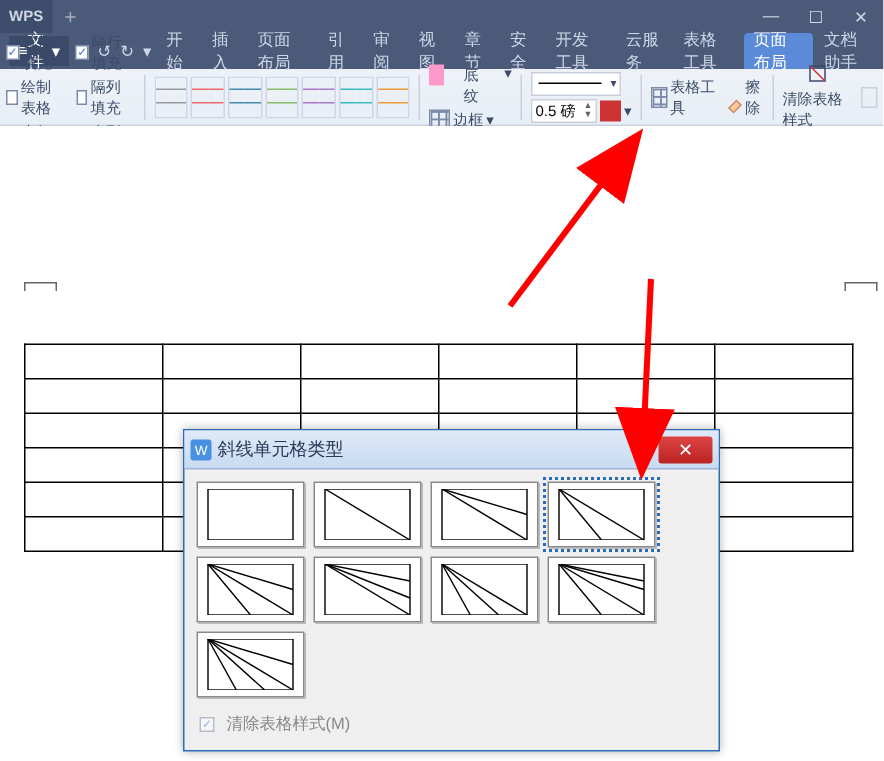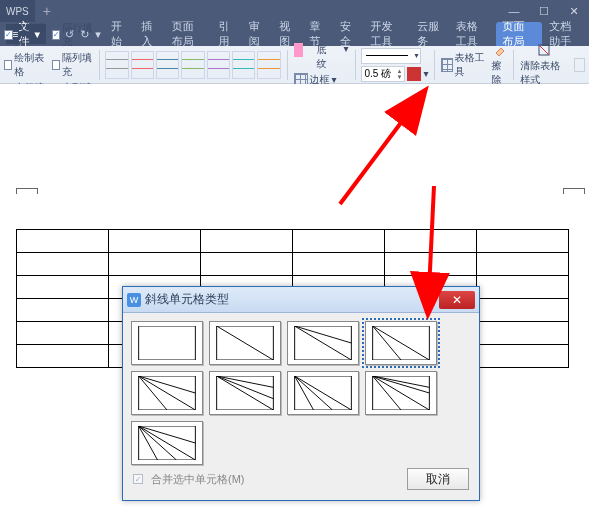--- a/index.html
+++ b/index.html
@@ -1,19 +1,19 @@
 <!DOCTYPE html>
 <html><head>
 <meta charset="utf-8">
 <style>
   * { box-sizing: border-box; margin: 0; padding: 0; }
   body { width: 589px; height: 507px; font-family: "Microsoft YaHei", sans-serif; font-size: 11px; background: #fff; position: relative; overflow: hidden; }
 
   .titlebar { height: 22px; background: #4a5a78; display: flex; align-items: center; color: #d0d8e6; }
-  .wps-logo { background: #3d4d6b; height: 22px; padding: 0 6px; display: flex; align-items: center; font-size: 10px; font-weight: normal; }
+  .wps-logo { background: #3d4d6b; height: 22px; padding: 0 6px; display: flex; align-items: center; font-size: 10px; font-weight: bold; }
   .doc-tab { background: #5a6a88; height: 22px; padding: 0 8px; display: flex; align-items: center; gap: 4px; font-size: 10px; }
   .doc-icon { width: 12px; height: 12px; background: #4a90e2; display: inline-block; border-radius: 2px; }
   .tab-close { margin-left: 4px; color: #aab; }
   .new-tab { padding: 0 8px; color: #aab; font-size: 14px; }
   .win-ctrls { margin-left: auto; display: flex; }
   .win-ctrl { width: 30px; height: 22px; display: flex; align-items: center; justify-content: center; color: #d0d8e6; font-size: 11px; }
 
   .menubar { height: 24px; background: #4a5a78; display: flex; align-items: center; padding-left: 6px; }
   .file-menu { background: #3a4a68; height: 20px; padding: 0 6px; display: flex; align-items: center; color: #fff; font-size: 11px; }
   .mtabs { display: flex; align-items: center; }
@@ -284,21 +284,21 @@
     </div>
   </div>
   <div class="ribbon-sep"></div>
   <div class="ribbon-col">
     <div style="display:flex;gap:2px;align-items:center">
         <span class="ribbon-ico ico-grid"></span>
         <span>表格工具</span>
       </div>
   </div>
   <div class="ribbon-col">
-    <div style="display:flex;flex-direction:column;align-items:flex-end">
+    <div style="display:flex;flex-direction:row;align-items:flex-end">
         <span class="ico-erase"><svg viewBox="0 0 14 14">
             <path d="M3 10 L8 5 L11 8 L6 13 Z" fill="#fc9" stroke="#c86"></path>
           </svg></span>
         <span>擦除</span>
       </div>
   </div>
   <div class="ribbon-sep"></div>
   <div class="ribbon-col">
     <div style="display:flex;flex-direction:column;align-items:center">
         <span class="ico-clear"><svg viewBox="0 0 14 14">
@@ -445,25 +445,22 @@
             <line x1="0" y1="0" x2="60" y2="36" stroke="#000"></line>
             <line x1="0" y1="0" x2="20" y2="36" stroke="#000"></line>
             <line x1="0" y1="0" x2="40" y2="36" stroke="#000"></line>
             <line x1="0" y1="0" x2="60" y2="18" stroke="#000"></line>
           </svg>
         </div>
     </div>
   </div>
   <div class="dlg-footer">
     <span class="chk" style="opacity:.5">✓</span>
-    <span style="color:#888">合并选中单元格(M)</span>
+    <span style="color:#888">清除表格样式(M)</span>
     <div style="flex:1"></div>
-    <div class="dlg-btn">
-        <span>取消</span>
-      </div>
   </div>
 </div>
 
 <svg class="arrow1" style="left:0;top:0;width:589px;height:507px;position:absolute">
   <defs>
       <marker id="ah1" markerWidth="12" markerHeight="12" refX="10" refY="5" orient="auto">
         <path d="M0,0 L12,5 L0,10 Z" fill="#f00"></path>
       </marker>
     </defs>
   <line x1="340" y1="204" x2="424" y2="92" stroke="#f00" stroke-width="4" marker-end="url(#ah1)"></line>

